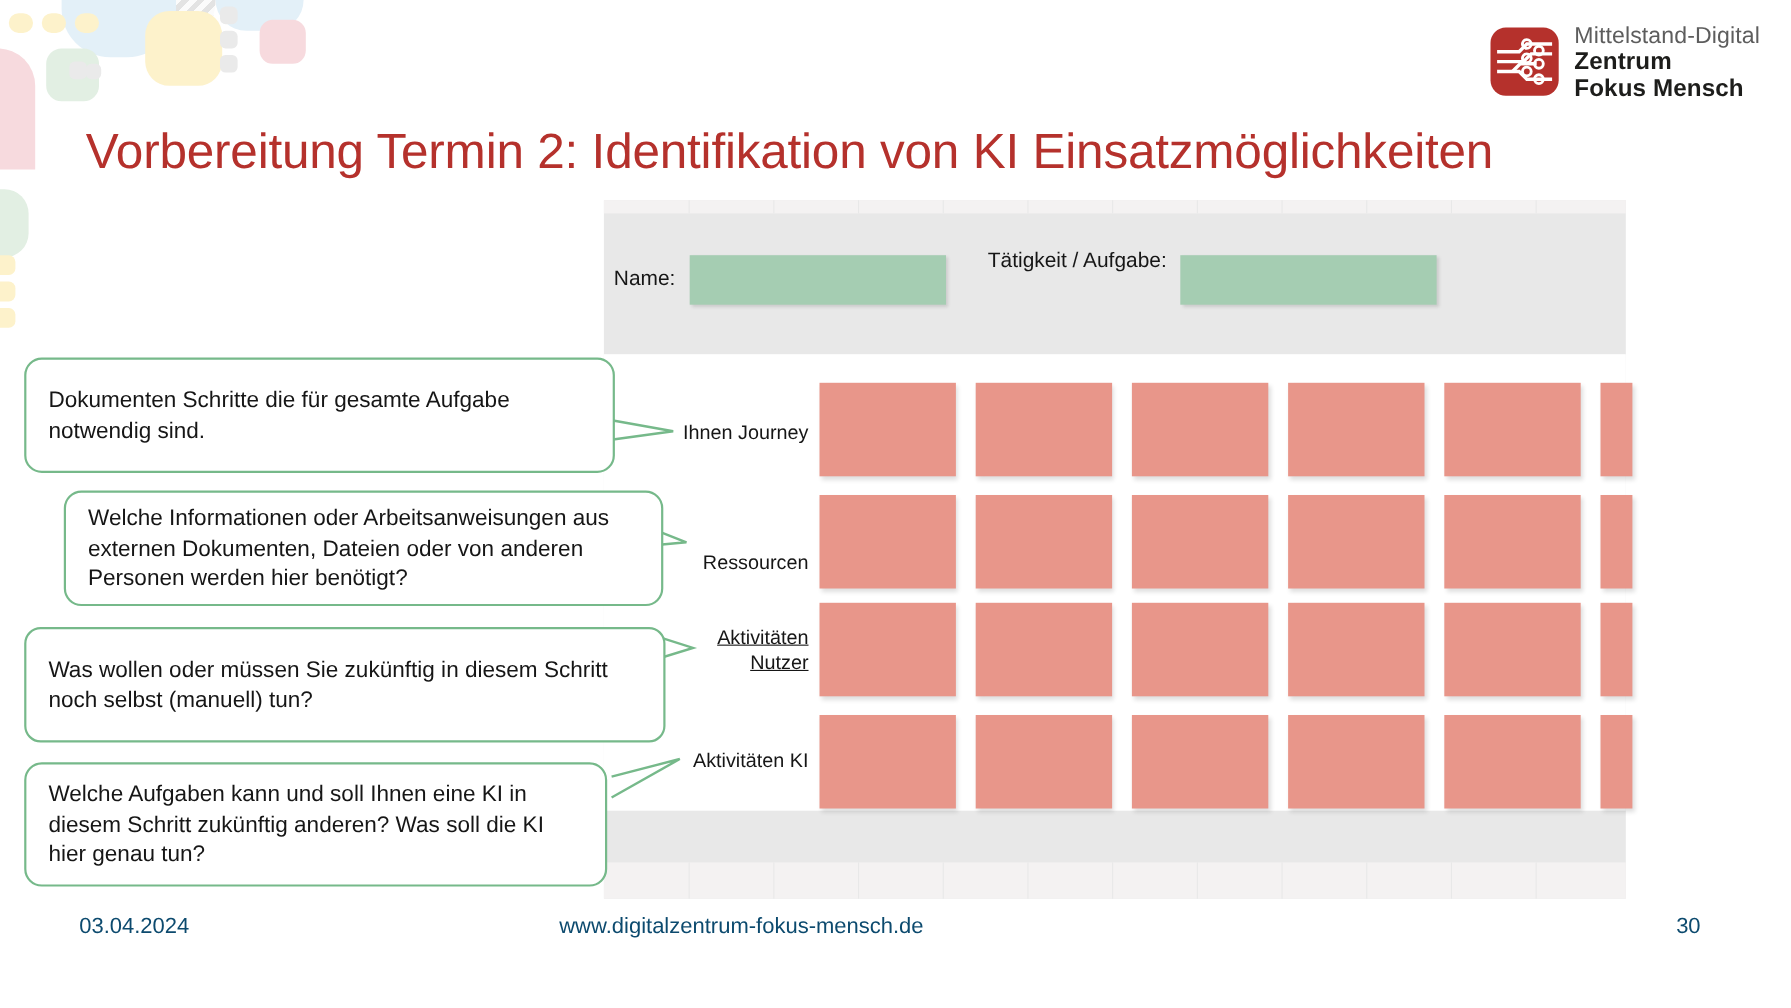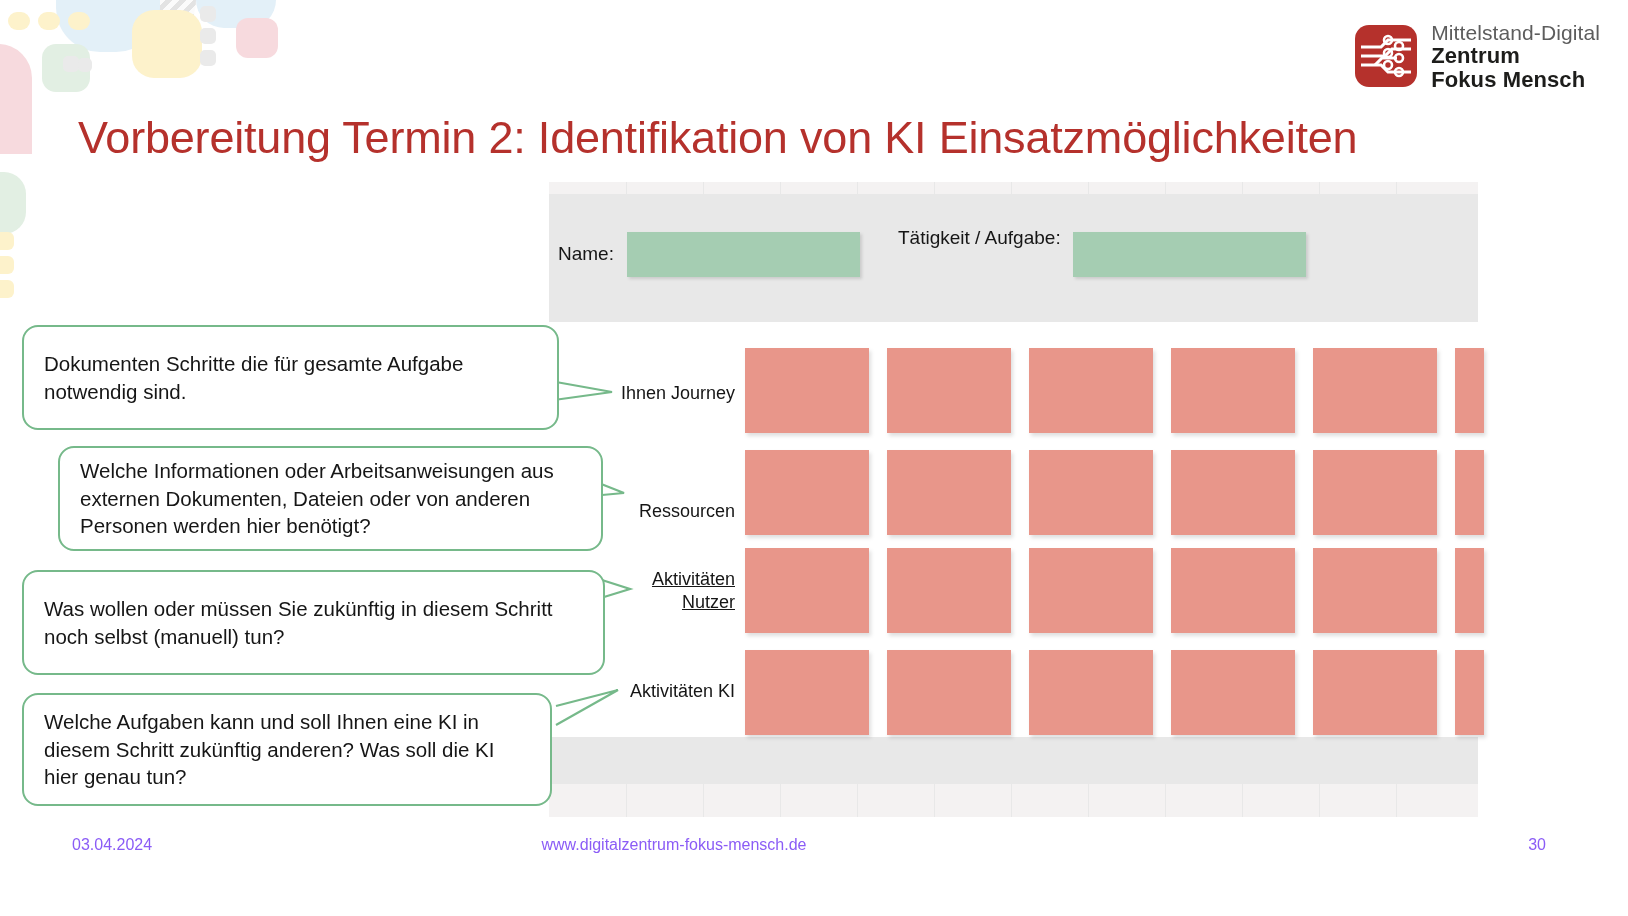--- a/index.html
+++ b/index.html
@@ -51,21 +51,21 @@
   
   .callout{
     position:absolute;border:2.2px solid #76b98a;border-radius:16px;
     background:#ffffff;box-sizing:border-box;
     display:flex;align-items:center;
   }
   .callout .ctext{font-size:20.5px;color:#161616;line-height:1.36;padding:0 20px;}
   #leaders{position:absolute;left:0;top:0;width:1628px;height:916px;pointer-events:none;}
 
   
-  .foot{position:absolute;bottom:62px;font-size:16px;color:#8b5cf6;}
+  .foot{position:absolute;bottom:62px;font-size:20px;color:#0c4a6e;}
   #foot-date{left:72px;}
   #foot-url{left:0;width:1348px;text-align:center;}
   #foot-page{right:82px;}
 </style>
 </head>
 <body>
 
 <div id="deco">
   <div class="sh" style="left:100px;top:-48px;width:96px;height:96px;border-radius:50%;
               background:repeating-linear-gradient(135deg,#e3e3e3 0 5px,#fbfbfb 5px 10px);"></div>
@@ -197,21 +197,21 @@
     <path d="M556 725 L618 690 L556 706"></path>
   </g>
 </svg>
 
 <div class="callout" style="left:22px;top:325px;width:537px;height:105px;">
   <div class="ctext">Dokumenten Schritte die für gesamte Aufgabe notwendig sind.</div>
 </div>
 <div class="callout" style="left:58px;top:446px;width:545px;height:105px;">
   <div class="ctext">Welche Informationen oder Arbeitsanweisungen aus externen Dokumenten, Dateien oder von anderen Personen werden hier benötigt?</div>
 </div>
-<div class="callout" style="left:22px;top:570px;width:583px;height:105px;">
+<div class="callout" style="left:22px;top:570px;width:583px;height:105px;border-radius:15px;">
   <div class="ctext">Was wollen oder müssen Sie zukünftig in diesem Schritt noch selbst (manuell) tun?</div>
 </div>
 <div class="callout" style="left:22px;top:693px;width:530px;height:113px;">
   <div class="ctext">Welche Aufgaben kann und soll Ihnen eine KI in diesem Schritt zukünftig anderen? Was soll die KI hier genau tun?</div>
 </div>
 
 <div class="foot" id="foot-date">03.04.2024</div>
 <div class="foot" id="foot-url">www.digitalzentrum-fokus-mensch.de</div>
 <div class="foot" id="foot-page">30</div>
 

